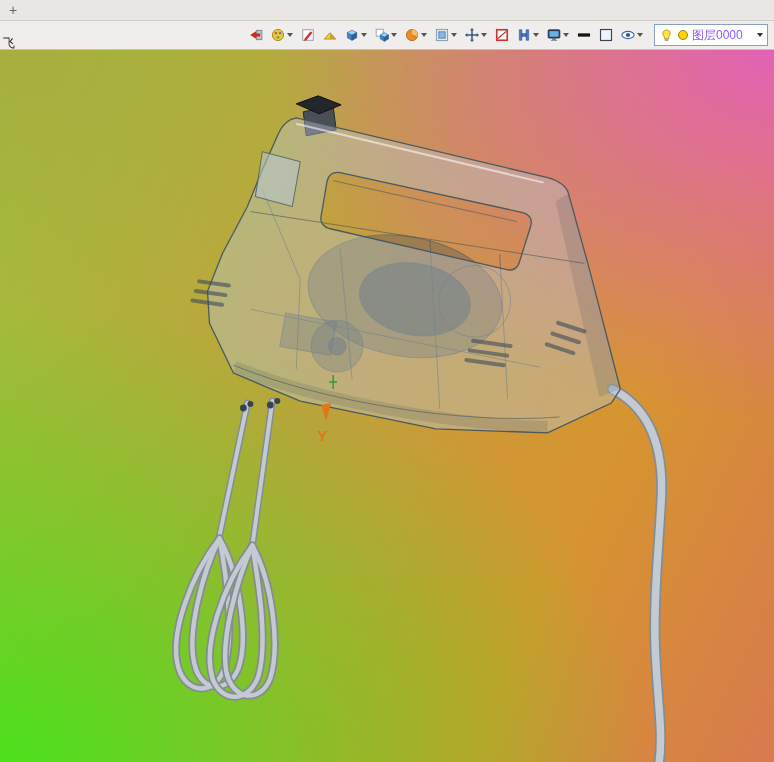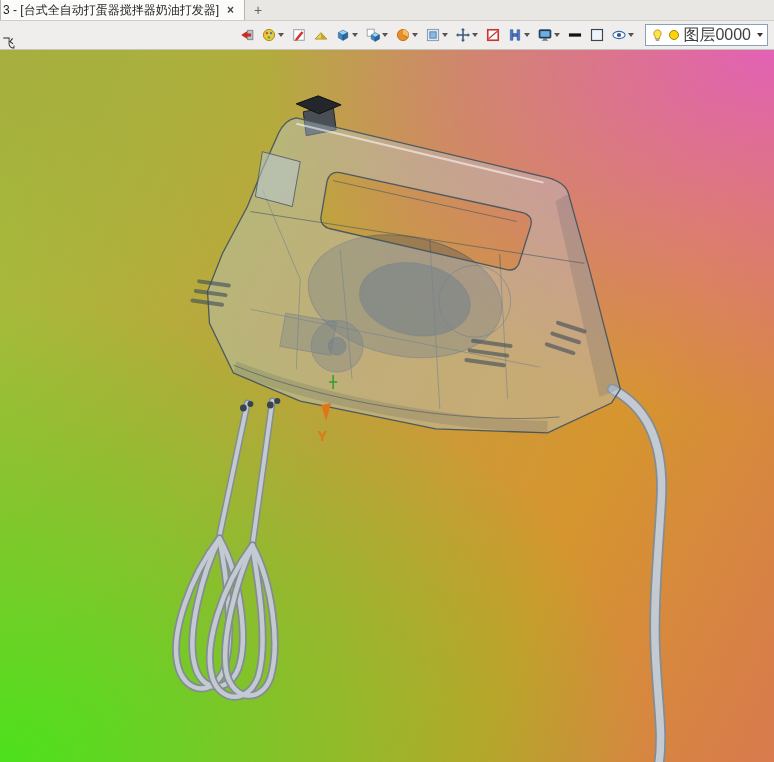--- a/index.html
+++ b/index.html
@@ -51,21 +51,21 @@
     border-top:4px solid #555;margin-left:1px;
   }
   .layer-combo{
     margin-left:6px;height:20px;background:#fff;border:1px solid #8aa0b8;
     display:flex;align-items:center;gap:4px;padding:0 4px 0 4px;min-width:104px;
   }
   .layer-dot{
     width:10px;height:10px;border-radius:50%;
     background:var(--layer-dot,#ffd400);border:1px solid #9a8414;box-sizing:border-box;
   }
-  .layer-name{font-size:16px;color:#404040;flex:1 1 auto;}
+  .layer-name{font-size:12px;color:#8b5cf6;flex:1 1 auto;}
   .combo-caret{
     width:0;height:0;border-left:3px solid transparent;border-right:3px solid transparent;
     border-top:4px solid #333;margin-left:2px;
   }
 
   
   .viewport{
     position:relative;flex:1 1 auto;overflow:hidden;
     background:#c79c3e; 
   }
@@ -92,24 +92,20 @@
   .axis-y-text{fill:var(--axis-y,#e0761a);font-size:15px;font-weight:bold;font-family:"Liberation Sans",sans-serif;}
   .axis-y-arrow{fill:var(--axis-y,#e0761a);}
   .origin-tick{stroke:#2f9e2f;stroke-width:1.5;fill:none;}
 </style>
 </head>
 <body>
 
 <div class="app">
 
   <div class="tabbar">
-    <div class="tab">
-      <span class="tab-title">3 - [台式全自动打蛋器搅拌器奶油打发器]</span>
-      <span class="tab-close">×</span>
-    </div>
     <div class="newtab">+</div>
   </div>
 
   <div class="toolbar">
     <span class="corner-glyph">飞</span>
     <span class="tb-spacer"></span>
 
     <div class="tbtn">
       <span class="ic">
         <svg width="14" height="14" viewBox="0 0 12 12">

